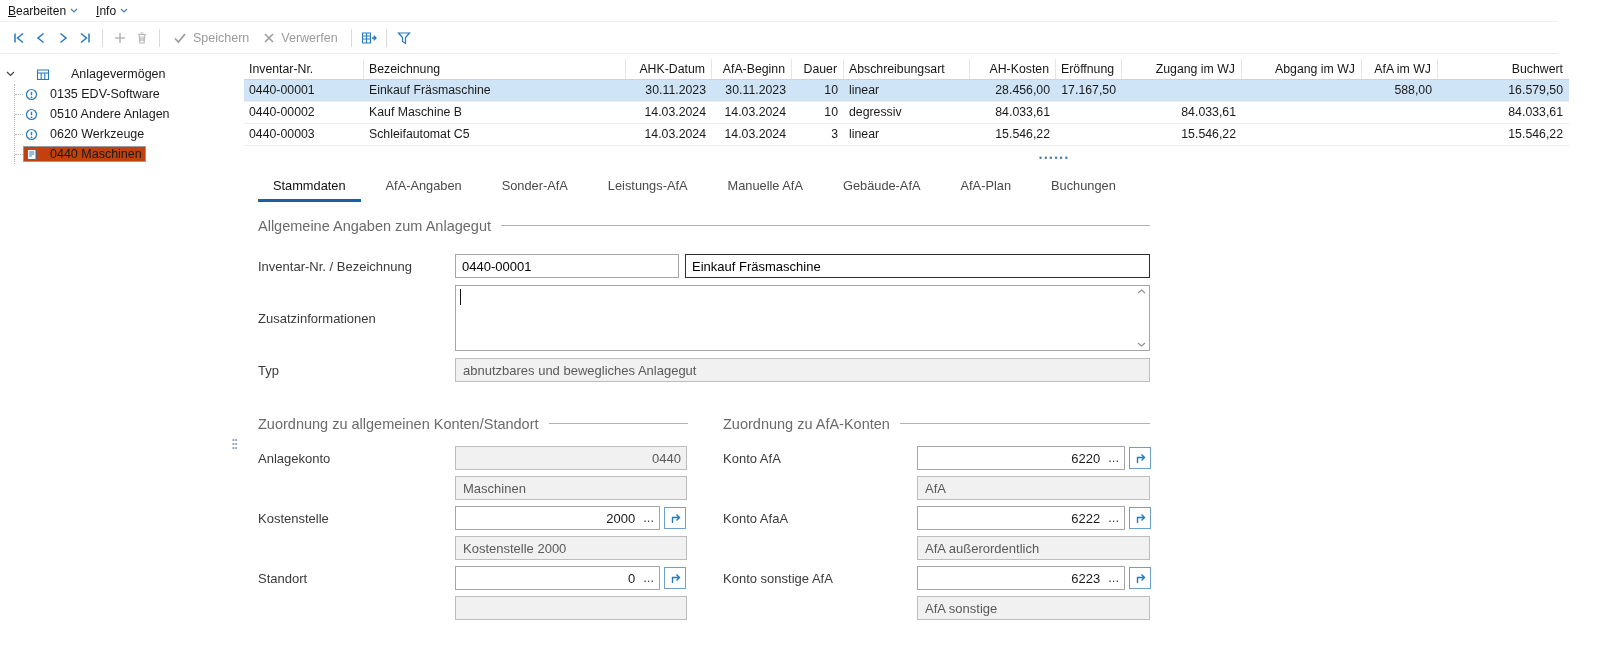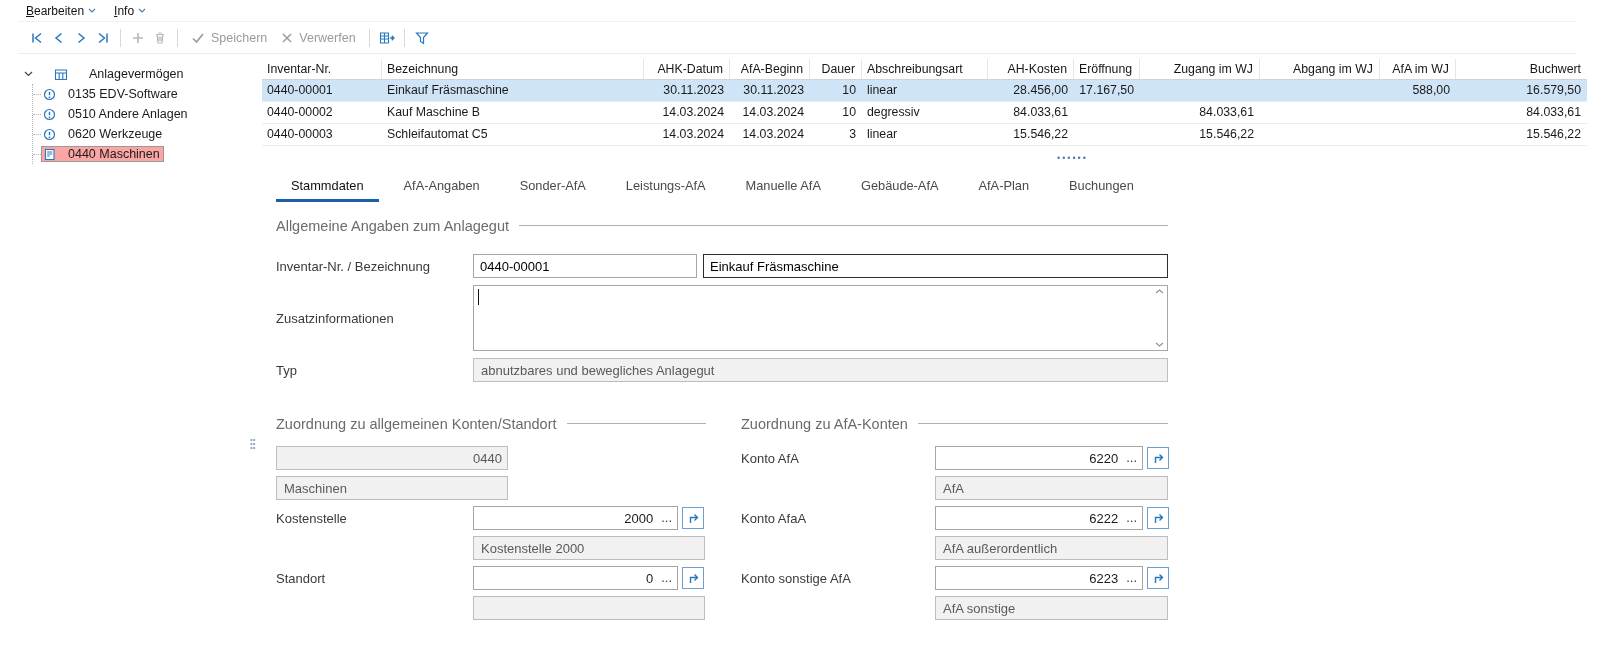--- a/index.html
+++ b/index.html
@@ -1,18 +1,18 @@
 <!DOCTYPE html>
 <html><head>
 <meta charset="utf-8">
 <style>
   * { margin:0; padding:0; box-sizing:border-box; }
   html,body { width:1611px; height:670px; overflow:hidden; background:#fff;
     font-family:"Liberation Sans", sans-serif; color:#1a1a1a; }
-  .app { position:relative; width:1558px; height:670px;margin-left:18px; }
+  .app { position:relative; width:1558px; height:670px; }
 
   
   .menubar { height:22px; display:flex; align-items:center; gap:18px; padding-left:8px;
     border-bottom:1px solid #f0f0f0; }
   .menu-item { display:flex; align-items:center; gap:4px; cursor:pointer; }
   .menu-label { display:inline-block; font-size:12px; color:#141414; }
   .menu-label::first-letter { text-decoration:underline; }
 
   
   .toolbar { height:32px; display:flex; align-items:center; padding:0 8px;
@@ -27,21 +27,21 @@
 
   
   .sidebar { width:244px; flex-shrink:0; padding-top:10px; }
   .tree-root { display:flex; align-items:center; gap:21px; padding-left:6px; height:20px; cursor:pointer; }
   .tree-root .t-label { font-size:12.5px; }
   .tree-children { margin-left:14px; border-left:1px dotted #b5b5b5; }
   .tree-item { display:flex; align-items:center; height:20px; cursor:pointer; }
   .tree-item .stub { width:8px; border-top:1px dotted #b5b5b5; flex-shrink:0; }
   .tree-item .ibox { display:flex; align-items:center; gap:12px; padding:1px 4px 1px 2px; }
   .tree-item .t-label { font-size:12.5px; }
-  .tree-item.selected .ibox { background:#fca5a5; border:1px solid #9a9a9a; padding:0 3px 0 1px; }
+  .tree-item.selected .ibox { background:#c2410c; border:1px solid #9a9a9a; padding:0 3px 0 1px; }
 
   
   .main { flex:1; position:relative; }
 
   
   .grid-table { width:1325px; margin-top:5px; font-size:12.3px; }
   .t-head, .t-row { display:grid;
     grid-template-columns:120px 262px 86px 80px 52px 126px 86px 66px 120px 120px 76px 1fr; }
   .t-head { border-bottom:1px solid #d2d2d2; }
   .th { height:20px; line-height:20px; padding:0 6px 0 5px; border-right:1px solid #e6e6e6;
@@ -362,20 +362,21 @@
 
         <div class="cols">
 
           <div class="col-left">
             <div class="section-head">
               <span>Zuordnung zu allgemeinen Konten/Standort</span>
               <span class="rule"></span>
             </div>
 
             <div class="kv-row firstkv">
+              <div class="kv-label">Anlagekonto</div>
               <div class="stack">
                 <div class="line1">
                   <div class="numfield ro-num w232">
                     <span class="val">0440</span>
                   </div>
                 </div>
                 <div class="ro w232 name">Maschinen</div>
               </div>
             </div>
 

